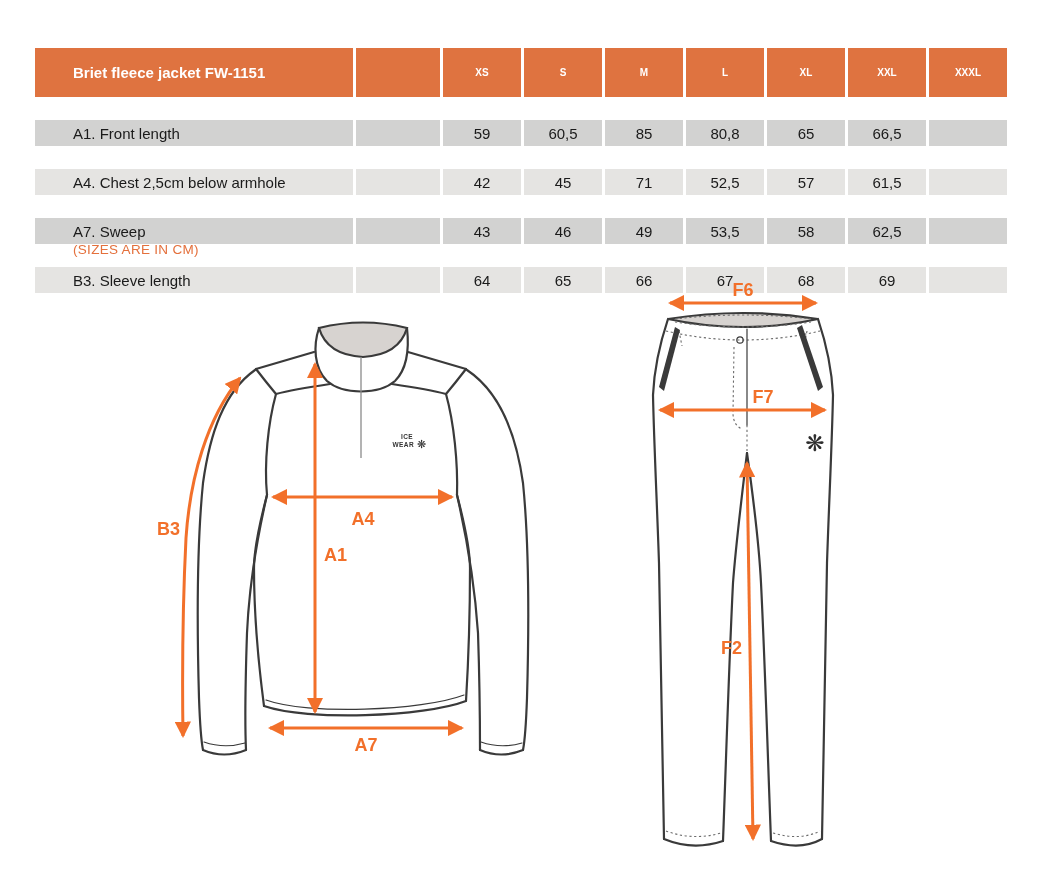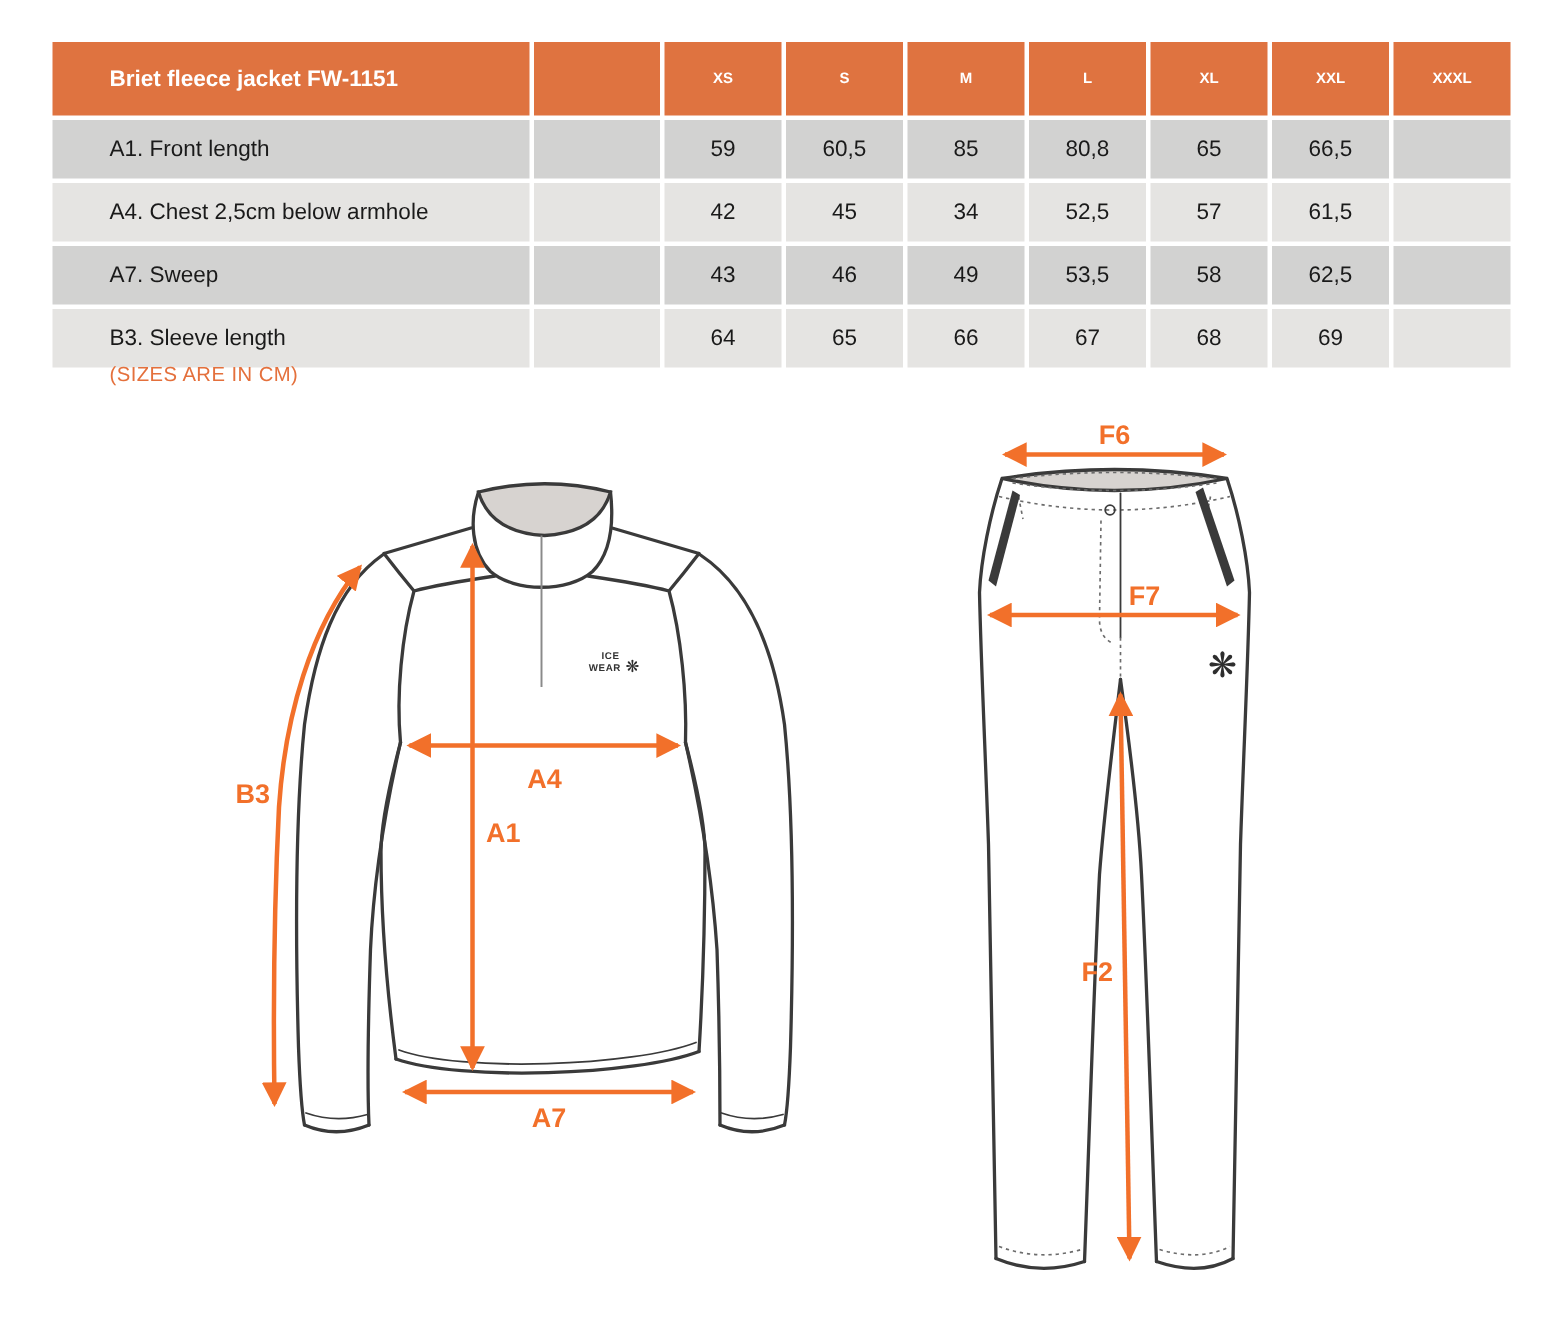--- a/index.html
+++ b/index.html
@@ -1,23 +1,23 @@
 <!DOCTYPE html>
 <html style="--header-bg: #df7340; --row-dark: #d2d2d1; --row-light: #e5e4e2; --accent: #f2702a; --note-color: #e4703c; --ink: #3a3a3a; --shade: #d7d3d0;"><head>
 <meta charset="utf-8">
 <style>
   html,body{margin:0;padding:0;background:#fff;}
   .canvas{position:relative;width:1040px;height:894px;background:#fff;overflow:hidden;
           font-family:"Liberation Sans",sans-serif;color:#1a1a1a;}
   
   .size-table{position:absolute;left:35px;top:28px;width:975px;}
   .trow{display:grid;grid-template-columns:318px 84px repeat(7,78px);gap:3px;margin-bottom:3px;}
-  .cell{display:flex;align-items:center;justify-content:center;font-size:15px;}
+  .cell{display:flex;align-items:center;justify-content:center;font-size:15px;margin-top:20px;}
   .hcell{height:49px;background:var(--header-bg,#df7340);color:#fff;font-weight:bold;font-size:10px;}
-  .bcell{height:39px;}
+  .bcell{height:26px;}
   .lcell{justify-content:flex-start;padding-left:38px;}
   .title-cell{font-size:15px;}
   .rdark .bcell{background:var(--row-dark,#d2d2d1);}
   .rlight .bcell{background:var(--row-light,#e5e4e2);}
   
   .note{position:absolute;left:73px;top:242px;font-size:13.5px;letter-spacing:.3px;
         color:var(--note-color,#e4703c);}
   
   svg.diagram{position:absolute;}
   #jacket-svg{left:152px;top:298px;}
@@ -63,21 +63,21 @@
       <div class="cell bcell">65</div>
       <div class="cell bcell">66,5</div>
       <div class="cell bcell"></div>
     </div>
 
     <div class="trow rlight">
       <div class="cell bcell lcell">A4. Chest 2,5cm below armhole</div>
       <div class="cell bcell"></div>
       <div class="cell bcell">42</div>
       <div class="cell bcell">45</div>
-      <div class="cell bcell">34</div>
+      <div class="cell bcell">71</div>
       <div class="cell bcell">52,5</div>
       <div class="cell bcell">57</div>
       <div class="cell bcell">61,5</div>
       <div class="cell bcell"></div>
     </div>
 
     <div class="trow rdark">
       <div class="cell bcell lcell">A7. Sweep</div>
       <div class="cell bcell"></div>
       <div class="cell bcell">43</div>

